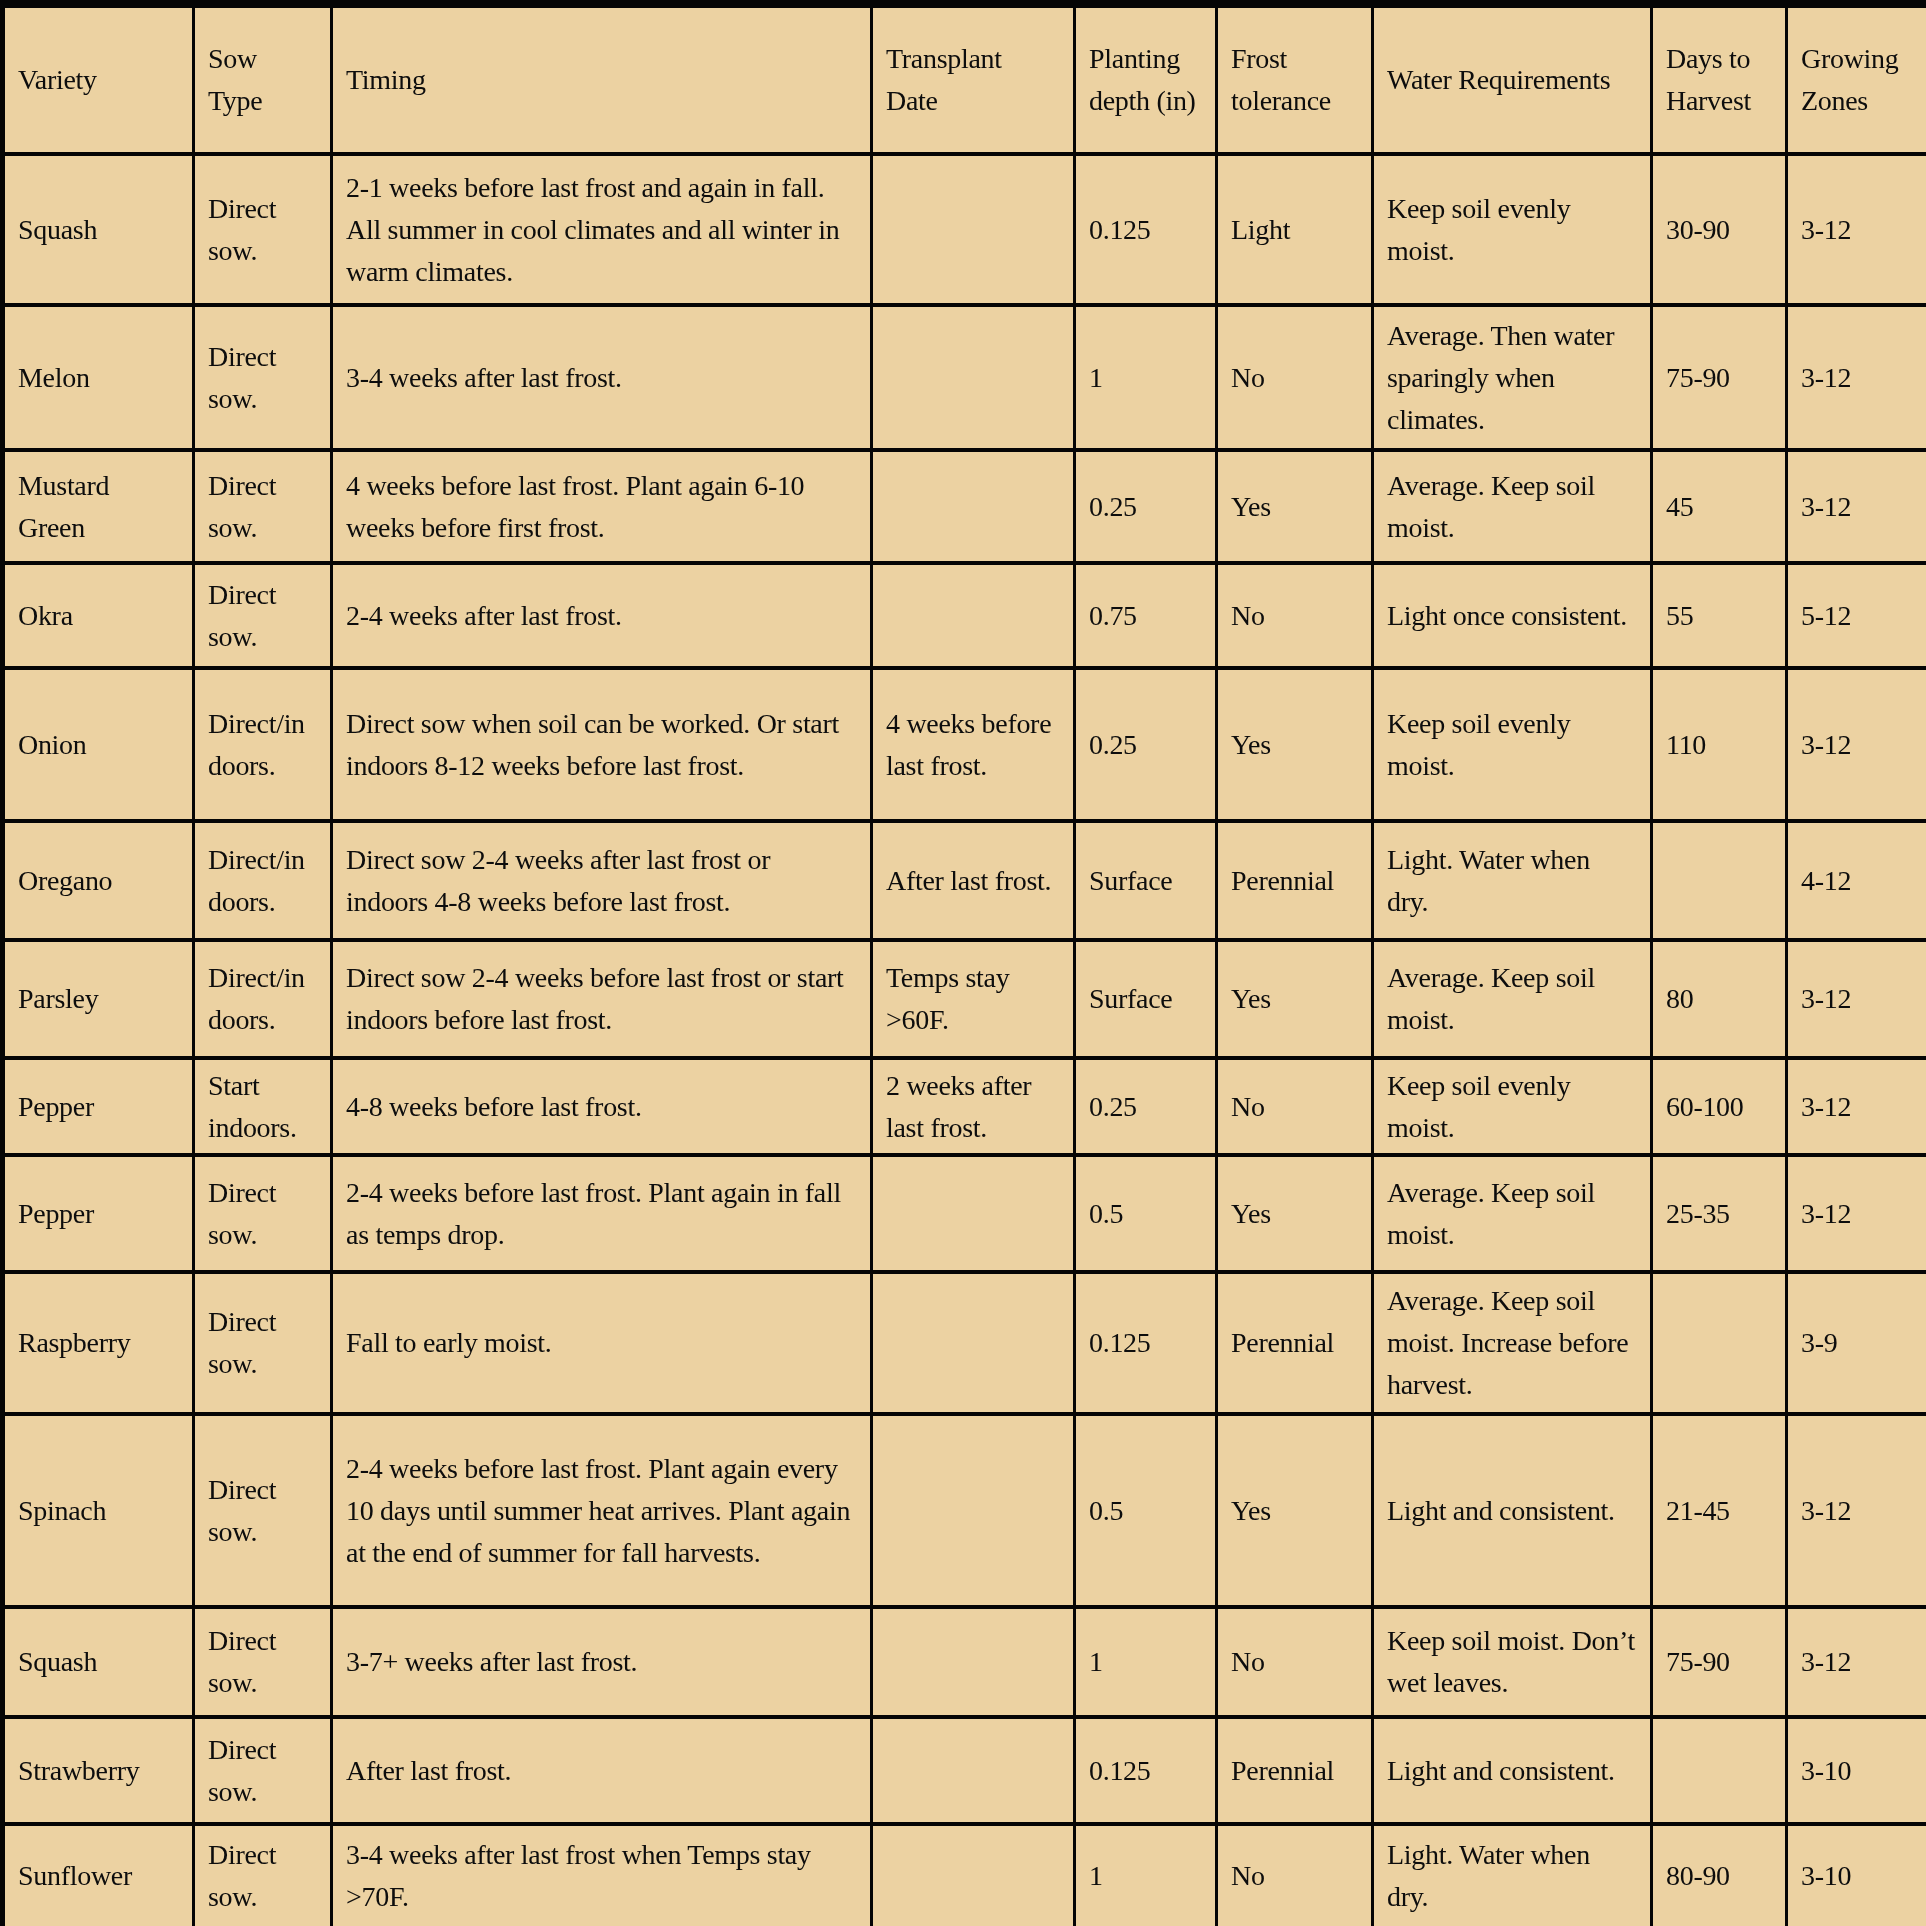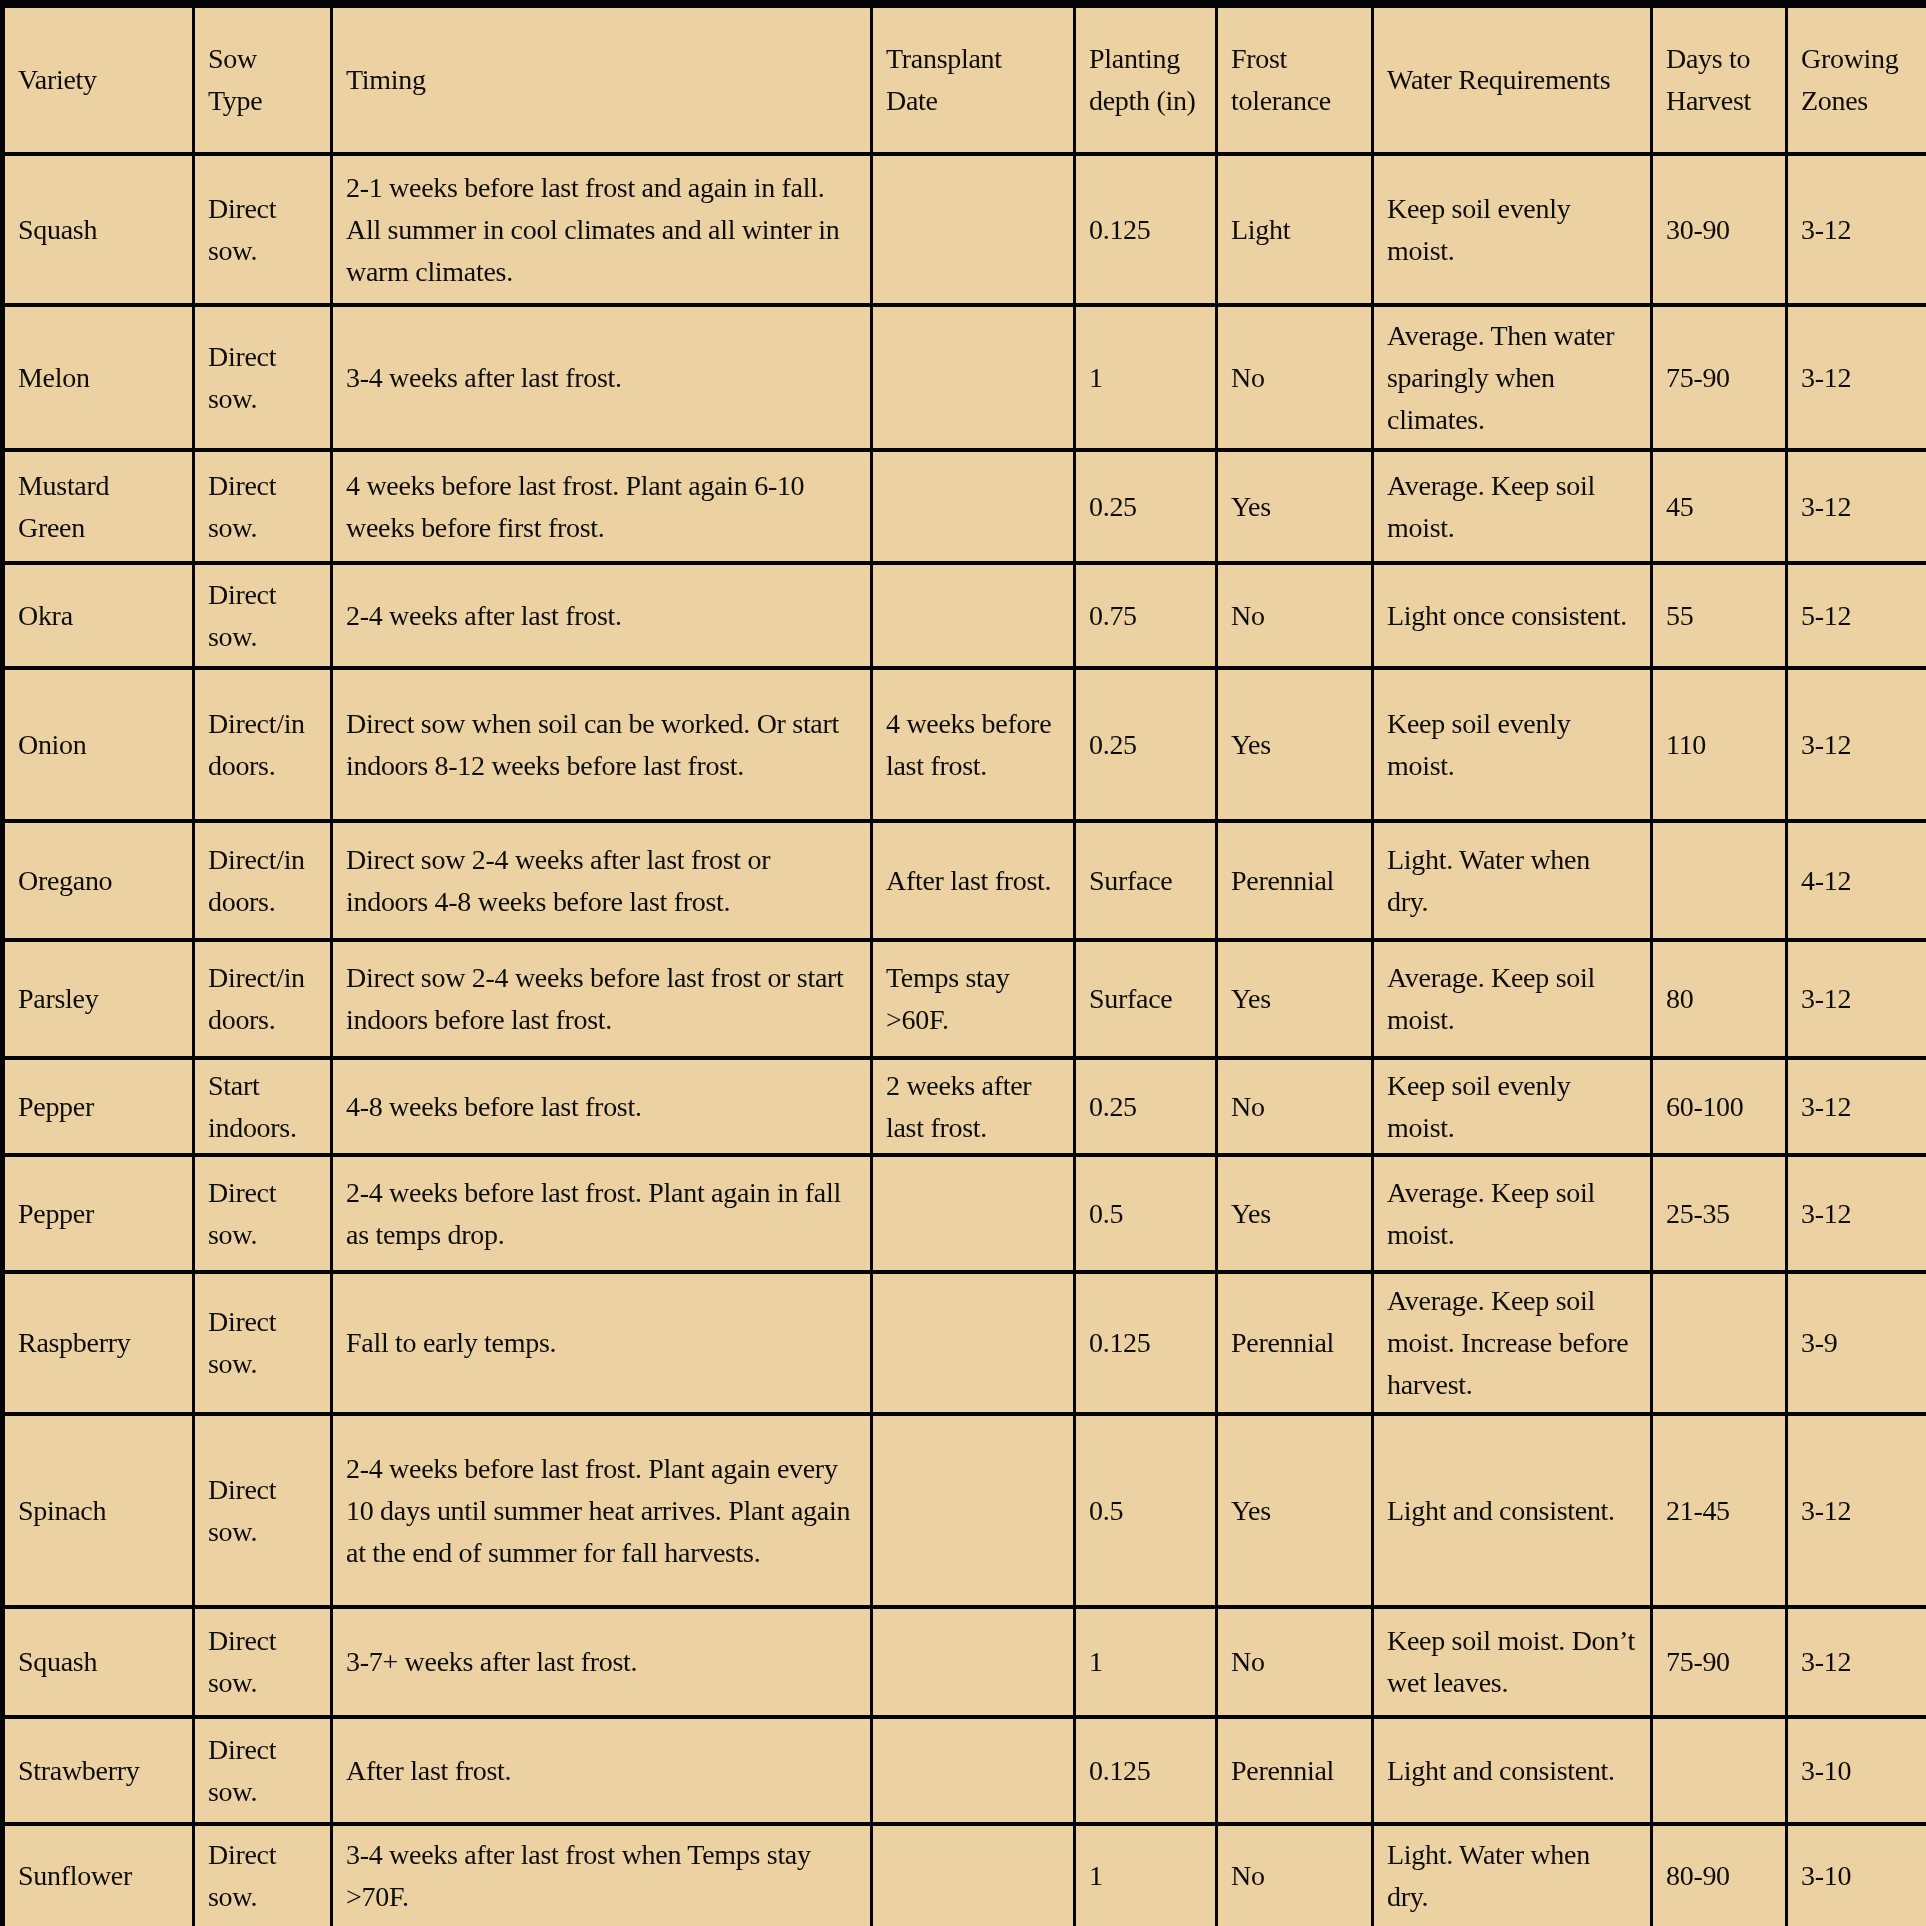--- a/index.html
+++ b/index.html
@@ -162,21 +162,21 @@
         <td data-name="cell-transplant-date"></td>
         <td data-name="cell-planting-depth-in">0.5</td>
         <td data-name="cell-frost-tolerance">Yes</td>
         <td data-name="cell-water-requirements">Average. Keep soil moist.</td>
         <td data-name="cell-days-to-harvest">25-35</td>
         <td data-name="cell-growing-zones">3-12</td>
       </tr>
       <tr data-name="table-row" style="height: 142px;">
         <td data-name="cell-variety">Raspberry</td>
         <td data-name="cell-sow-type">Direct sow.</td>
-        <td data-name="cell-timing">Fall to early temps.</td>
+        <td data-name="cell-timing">Fall to early moist.</td>
         <td data-name="cell-transplant-date"></td>
         <td data-name="cell-planting-depth-in">0.125</td>
         <td data-name="cell-frost-tolerance">Perennial</td>
         <td data-name="cell-water-requirements">Average. Keep soil moist. Increase before harvest.</td>
         <td data-name="cell-days-to-harvest"></td>
         <td data-name="cell-growing-zones">3-9</td>
       </tr>
       <tr data-name="table-row" style="height: 193px;">
         <td data-name="cell-variety">Spinach</td>
         <td data-name="cell-sow-type">Direct sow.</td>

